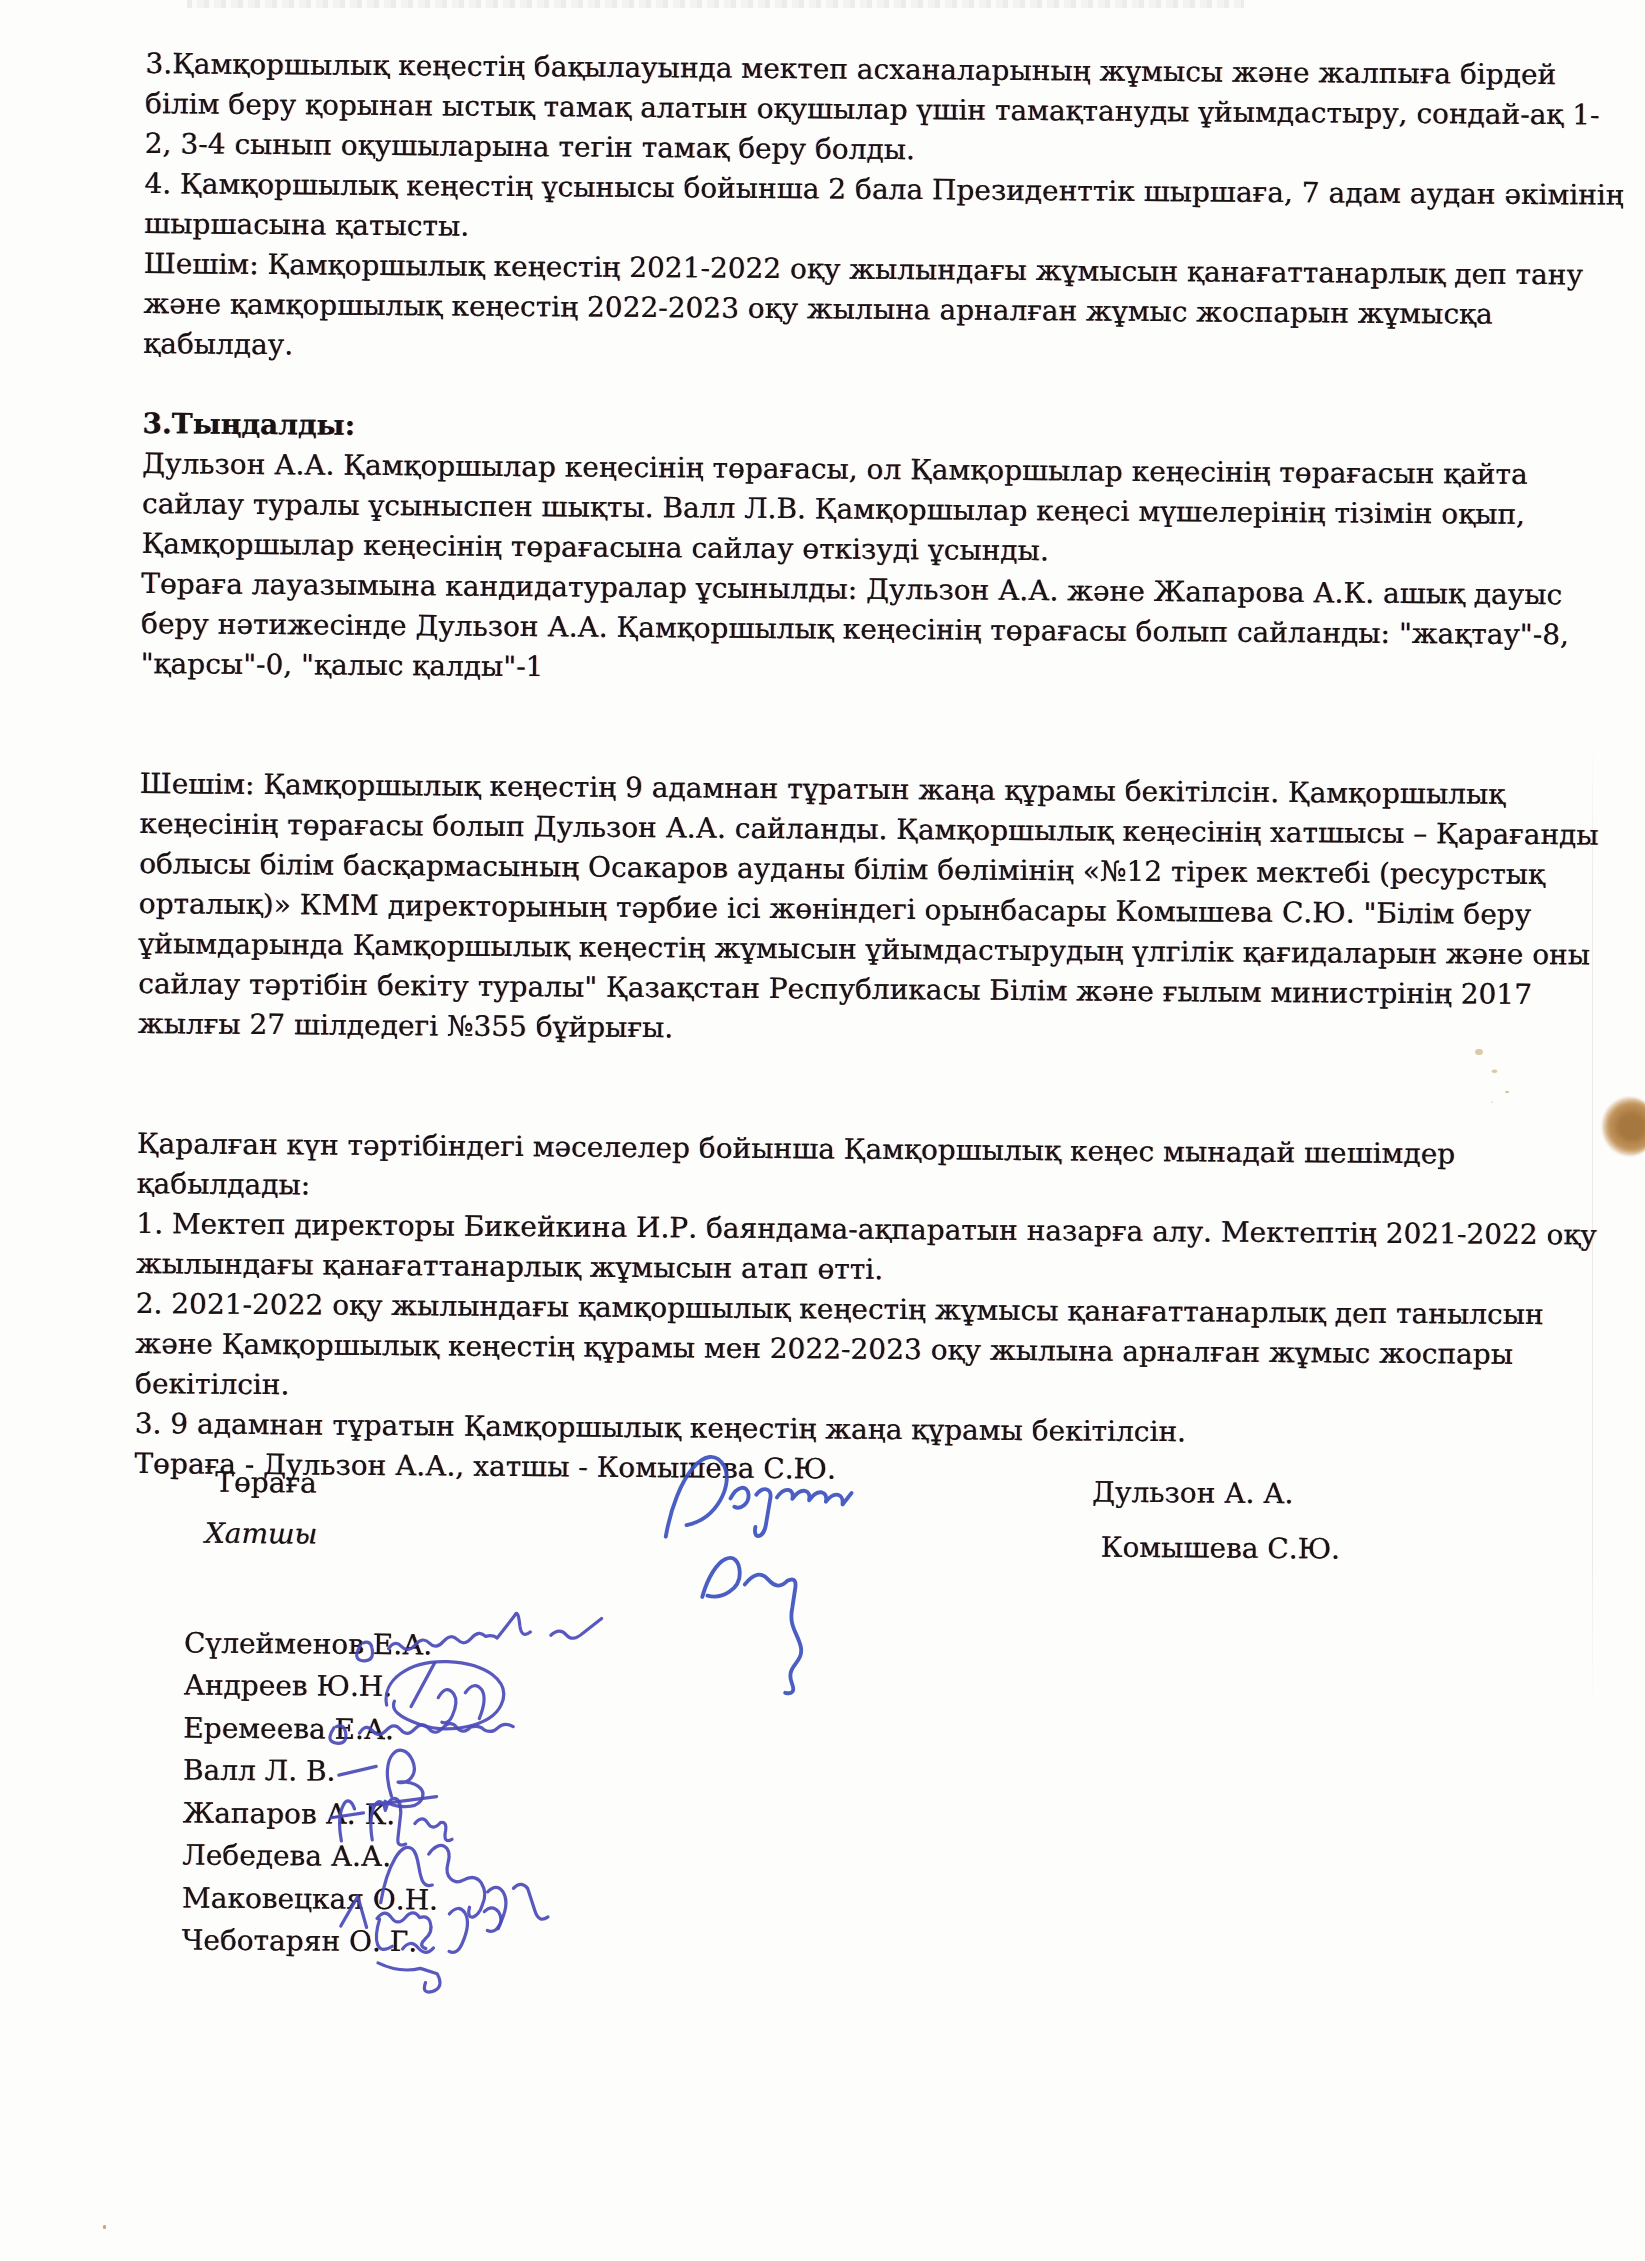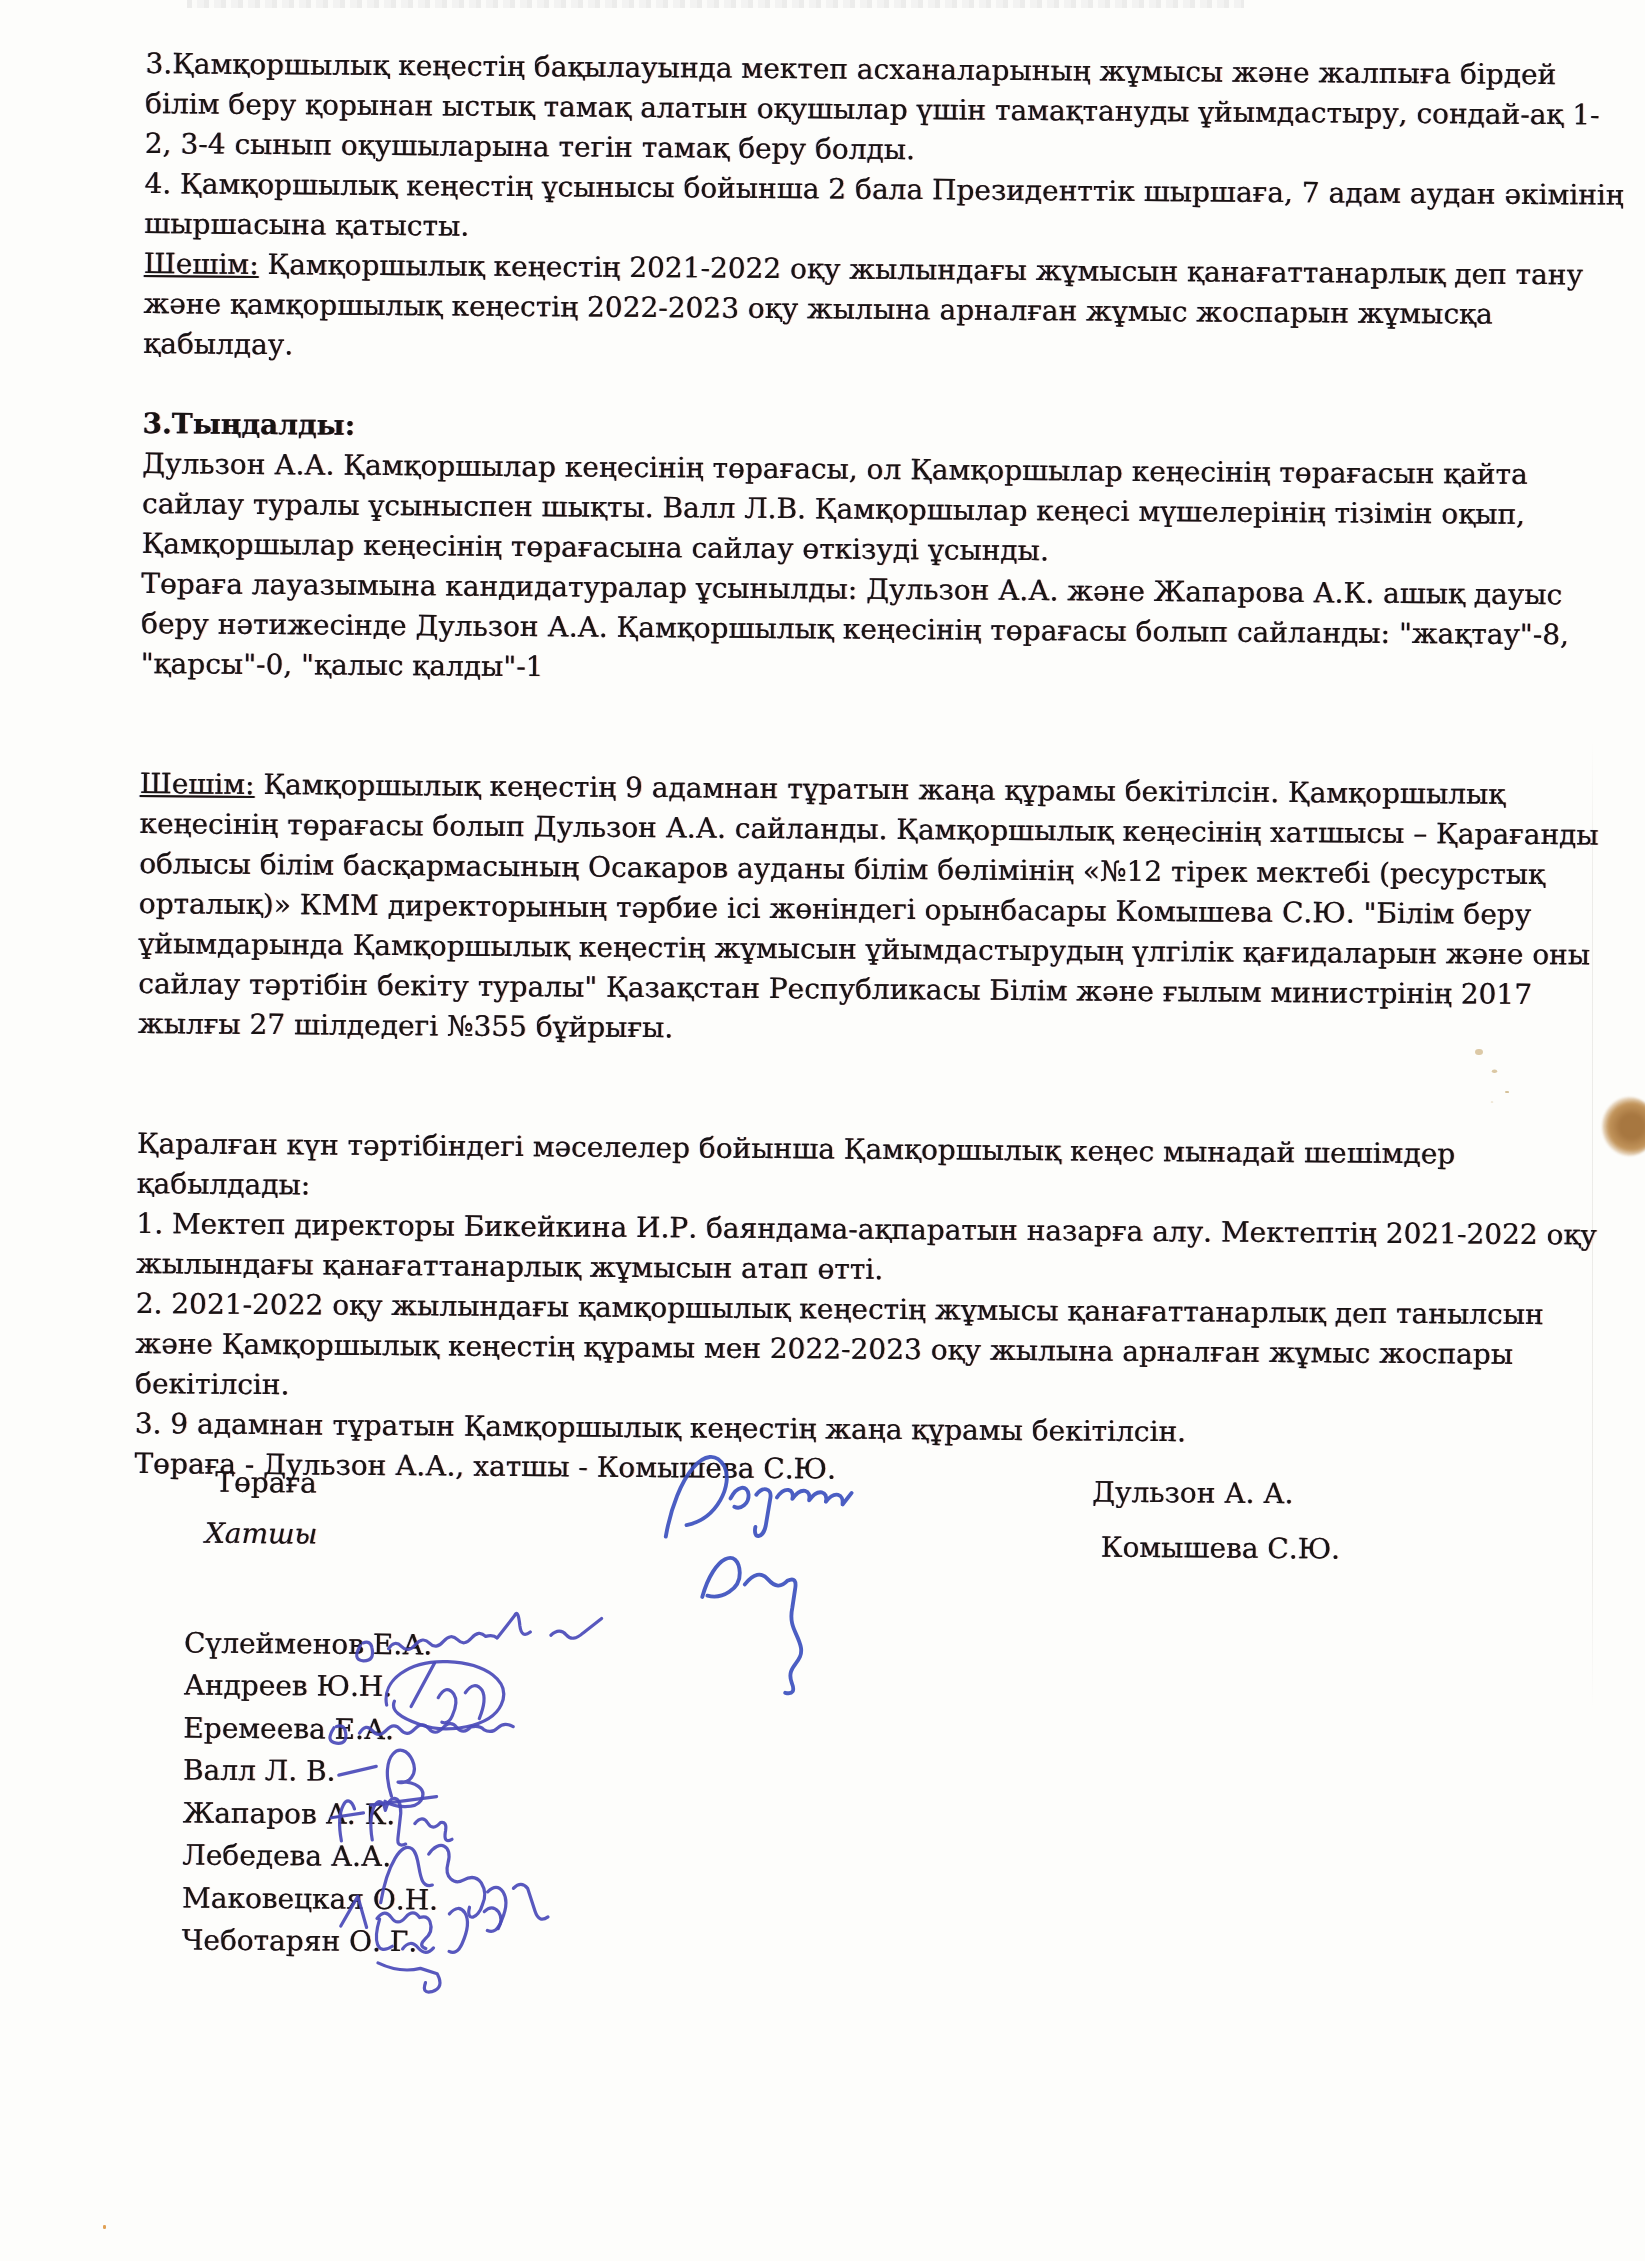--- a/index.html
+++ b/index.html
@@ -14,21 +14,21 @@
     background:var(--paper);
     font-family:"DejaVu Serif","Liberation Serif",serif;
   }
   .sheet{position:absolute;inset:0;transform:rotate(.45deg);transform-origin:258px 0;}
   
   .textblock{position:absolute;left:146px;top:45px;width:1431px;}
   .ln{
     margin:0;font-size:28px;line-height:40px;color:var(--text);white-space:nowrap;
     text-shadow:0.8px 0 0 rgba(190,30,10,.28), -0.8px 0 0 rgba(25,45,190,.20), 0 0 0.6px rgba(0,0,0,.55);
   }
-  .und{text-decoration:underline;}
+  .und{}
   .b{font-weight:bold;}
   .gap1{margin-top:40px;}
   .gap2{margin-top:80px;}
   
   .abs{position:absolute;margin:0;}
   .siglabel,.signame,.mname{
     font-size:28px;line-height:36px;color:var(--text);white-space:nowrap;
     text-shadow:0.8px 0 0 rgba(190,30,10,.25), -0.8px 0 0 rgba(25,45,190,.18), 0 0 0.6px rgba(0,0,0,.5);
   }
   svg.sig{position:absolute;overflow:visible;}

